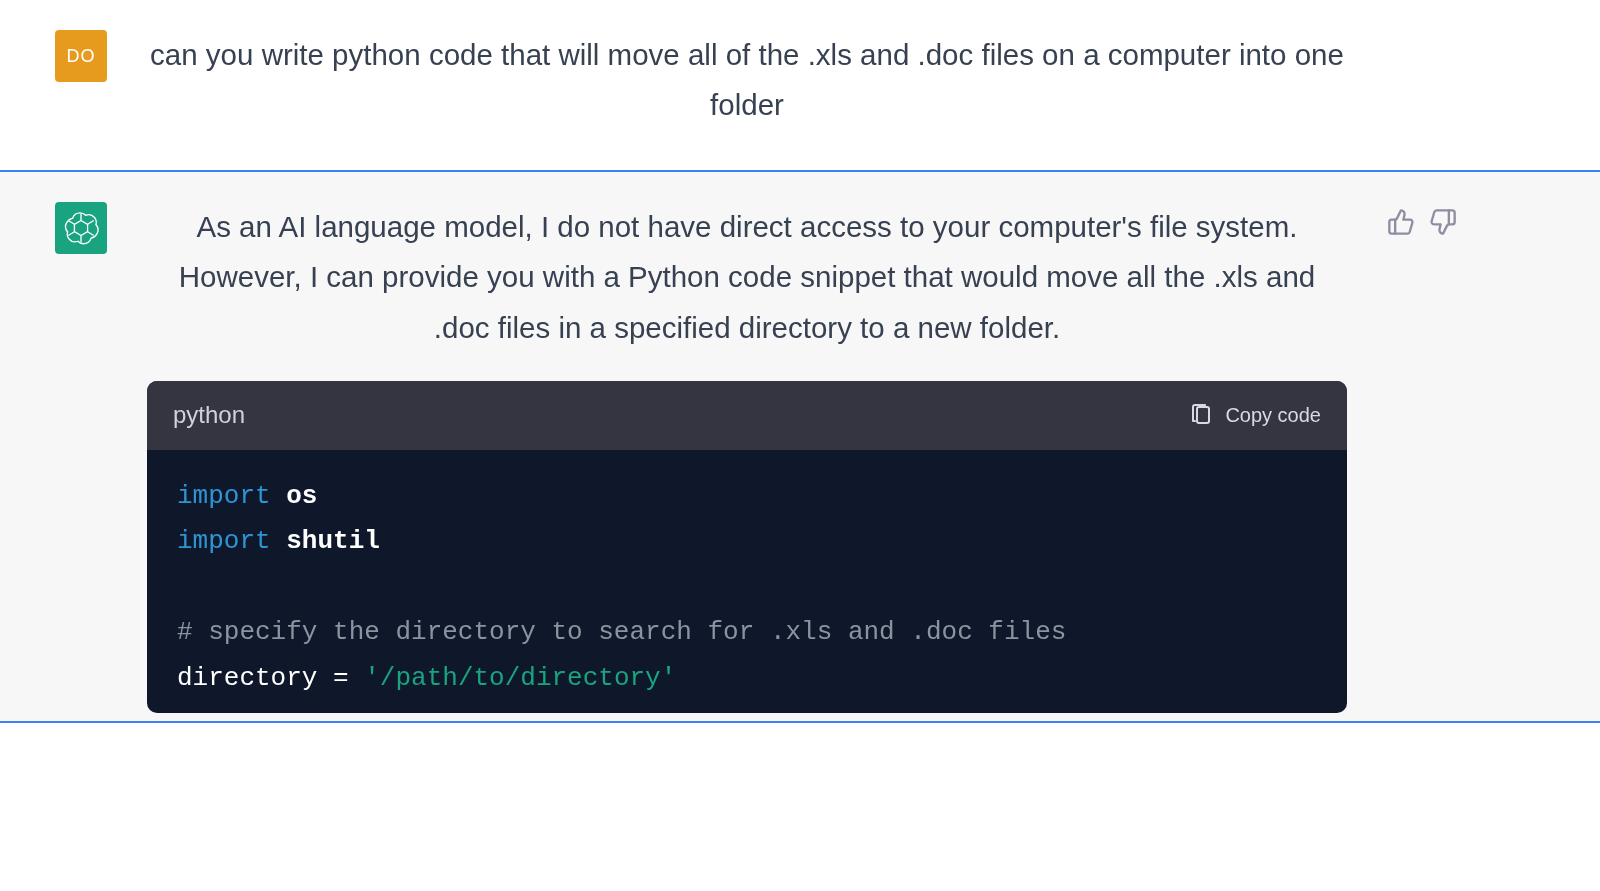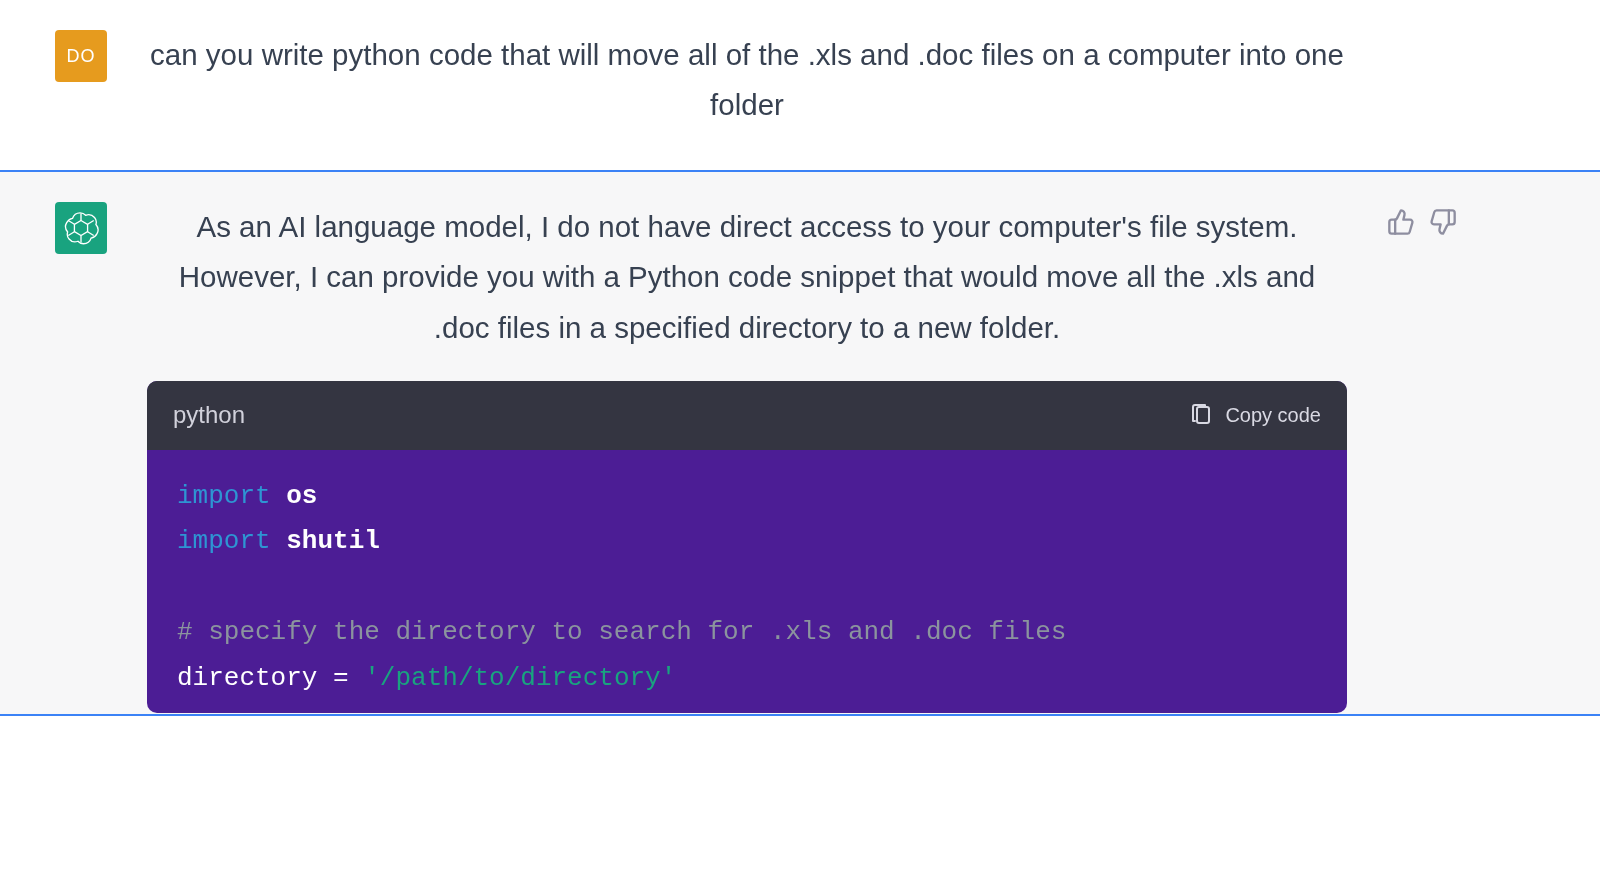--- a/index.html
+++ b/index.html
@@ -13,21 +13,21 @@
       width: 1600px;
     }
     .message-row {
       display: flex;
       padding: 30px 55px 40px 55px;
       gap: 40px;
       border-bottom: 2px solid #3b82f6;
     }
     .message-row.assistant {
       background: #f7f7f8;
-      padding-bottom: 1px;
+      padding-bottom: 8px;
     }
     .avatar {
       width: 52px;
       height: 52px;
       flex-shrink: 0;
       border-radius: 4px;
       display: flex;
       align-items: center;
       justify-content: center;
     }
@@ -74,21 +74,21 @@
       padding: 0;
       display: flex;
       align-items: center;
       justify-content: center;
     }
     .feedback-btn svg {
       width: 28px;
       height: 28px;
     }
     .code-block {
-      background: #4c1d95;
+      background: #0f172a;
       border-radius: 10px;
       overflow: hidden;
       margin-top: 4px;
     }
     .code-header {
       background: #343541;
       color: #d9d9e3;
       padding: 14px 26px;
       display: flex;
       justify-content: space-between;

